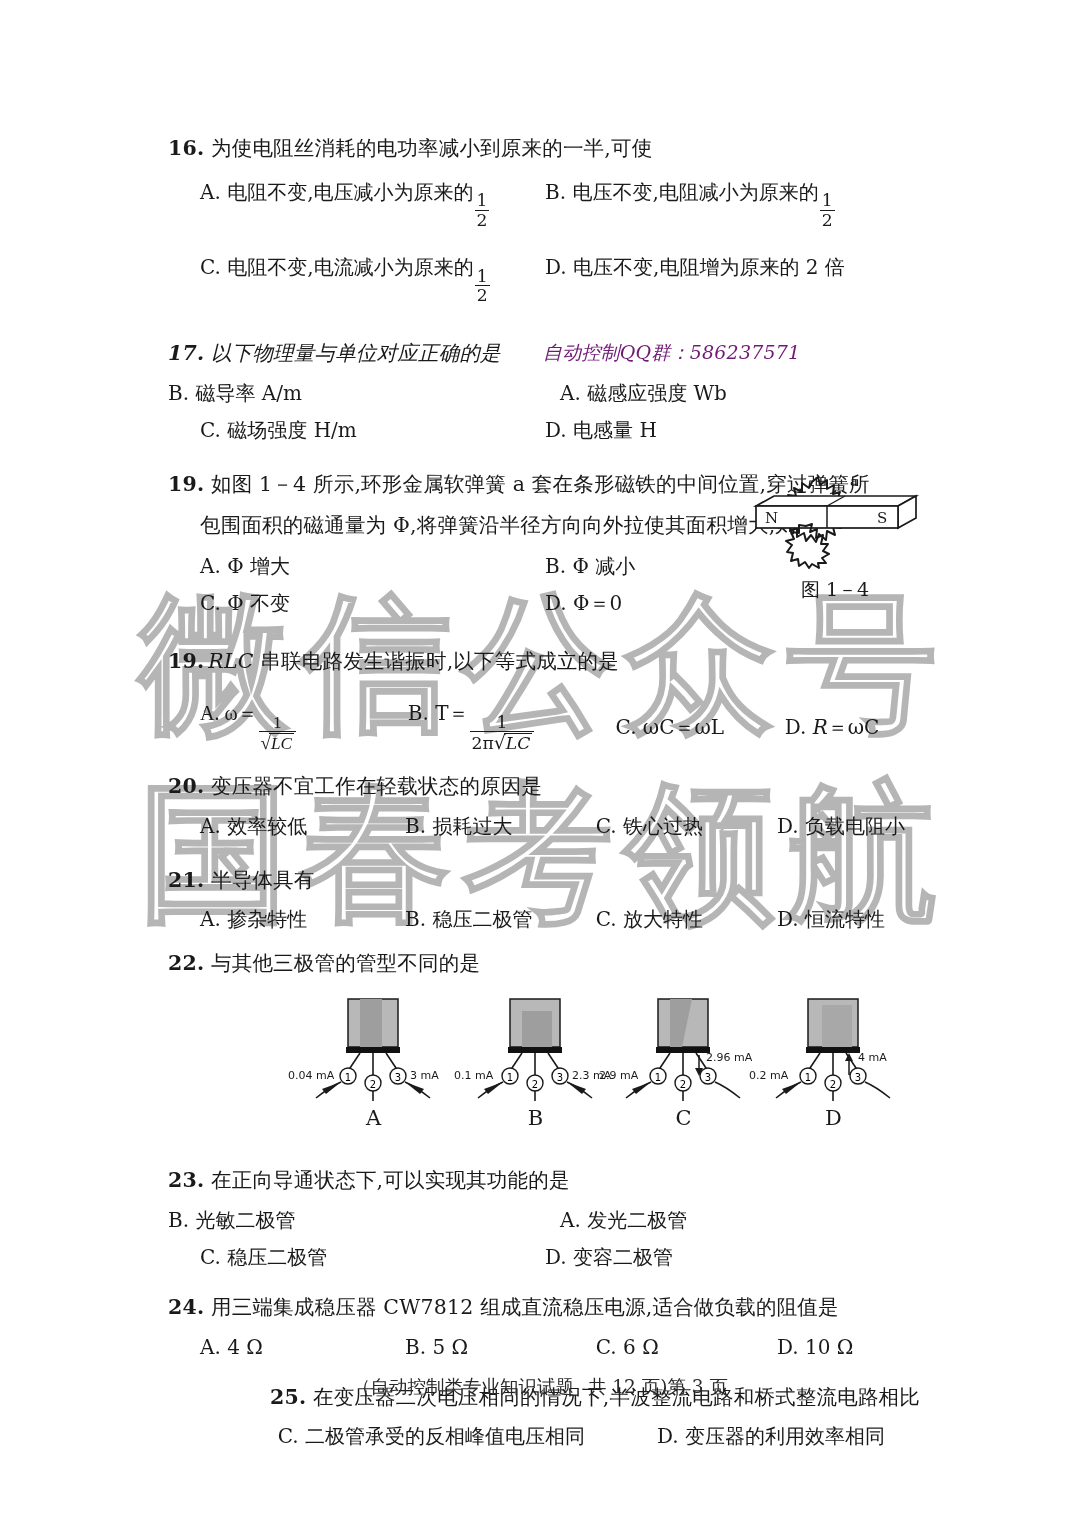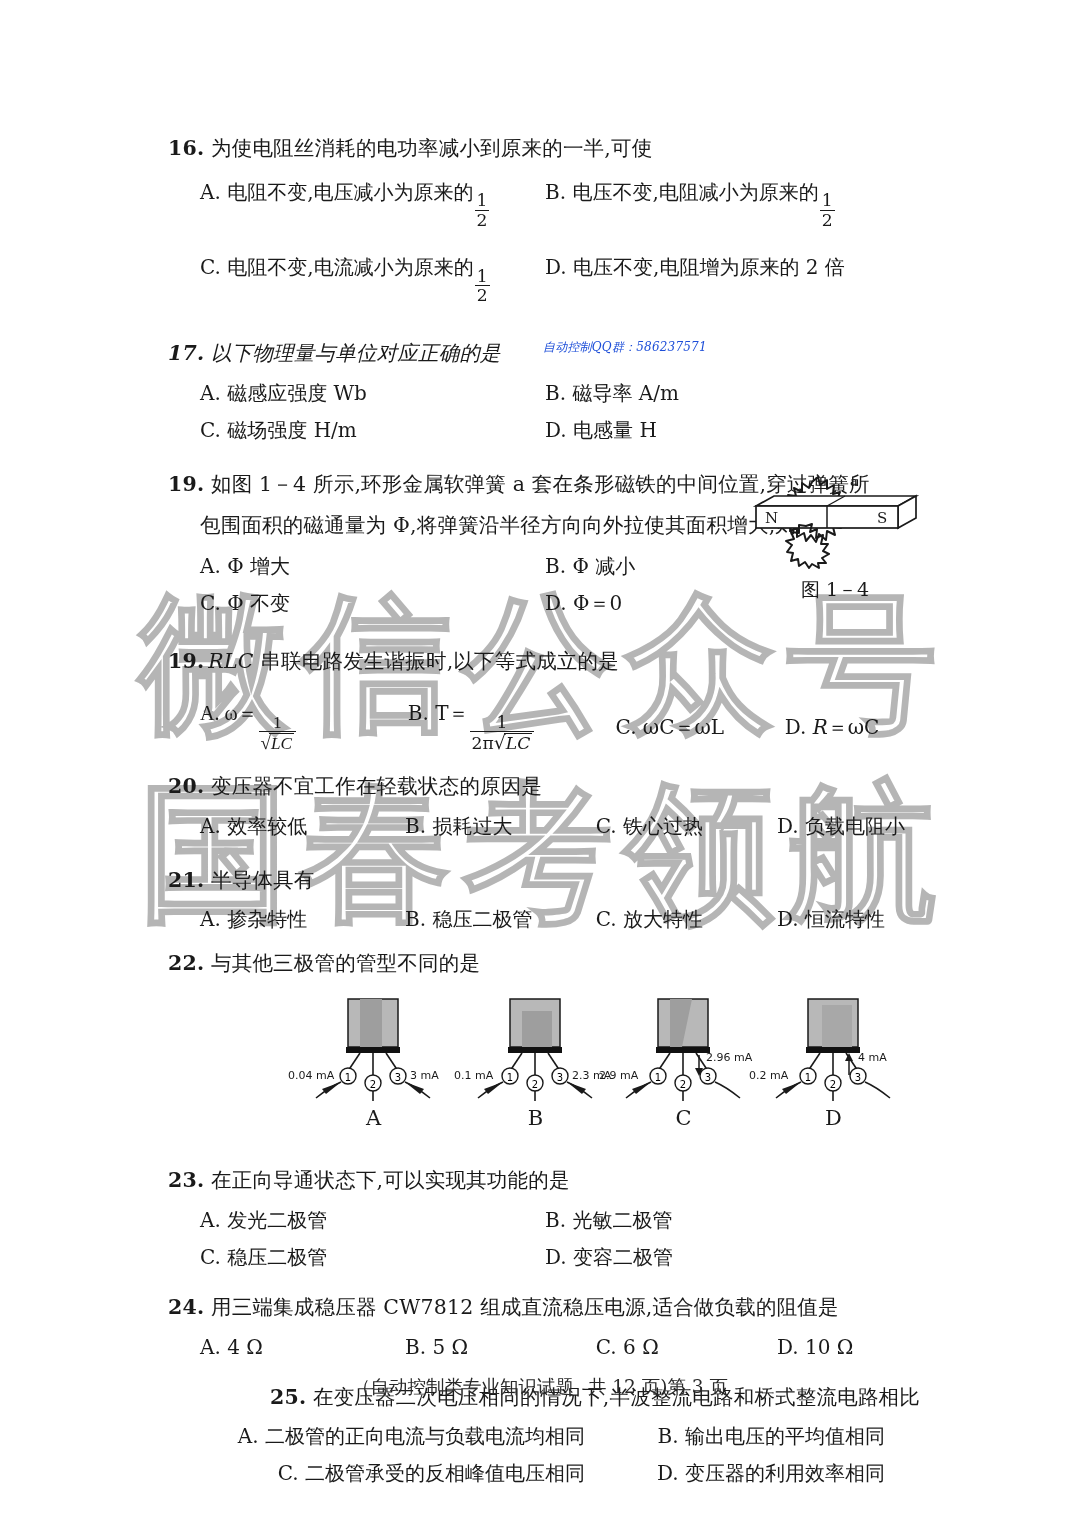--- a/index.html
+++ b/index.html
@@ -151,22 +151,22 @@
     font-size: 18.5px;
     color: #2a2a2a;
     z-index: 10;
   }
   .footer .sp { display: inline-block; width: 14px; }
 
   .qq-note {
     position: absolute;
     left: 375px;
     top: 0;
-    font-size: 12px;
-    color: #1d4ed8;
+    font-size: 19px;
+    color: #701a75;
     white-space: nowrap;
   }
 </style>
 </head>
 <body>
 
 <div class="watermark">
   <div class="wm-row wm-row-1">
     <span>微</span>
     <span>信</span>
@@ -218,22 +218,22 @@
   </div>
 
   <div class="q" style="margin-top:34px;">
     <div class="q-stem" style="position:relative;font-style:italic;">
       <span class="q-num">17.</span>
       <span>以下物理量与单位对应正确的是</span>
       <span class="qq-note">自动控制QQ群：586237571</span>
     </div>
     <div class="opts" style="margin-top:10px;">
       <div class="opt-row">
+        <div class="opt opt-b">B. 磁导率 A/m</div>
         <div class="opt opt-a">A. 磁感应强度 Wb</div>
-        <div class="opt opt-b">B. 磁导率 A/m</div>
       </div>
       <div class="opt-row">
         <div class="opt opt-a">C. 磁场强度 H/m</div>
         <div class="opt opt-b">D. 电感量 H</div>
       </div>
     </div>
   </div>
 
   <div class="q" style="margin-top:24px;">
     <div class="q-stem">
@@ -455,22 +455,22 @@
     </div>
   </div>
 
   <div class="q" style="margin-top:38px;">
     <div class="q-stem">
       <span class="q-num">23.</span>
       <span>在正向导通状态下,可以实现其功能的是</span>
     </div>
     <div class="opts" style="margin-top:10px;">
       <div class="opt-row">
+        <div class="opt opt-b">B. 光敏二极管</div>
         <div class="opt opt-a">A. 发光二极管</div>
-        <div class="opt opt-b">B. 光敏二极管</div>
       </div>
       <div class="opt-row">
         <div class="opt opt-a">C. 稳压二极管</div>
         <div class="opt opt-b">D. 变容二极管</div>
       </div>
     </div>
   </div>
 
   <div class="q" style="margin-top:20px;">
     <div class="q-stem">
@@ -487,24 +487,20 @@
     </div>
   </div>
 
   <div class="q" style="margin-top:20px;text-align:right;">
     <div class="q-stem">
       <span class="q-num">25.</span>
       <span>在变压器二次电压相同的情况下,半波整流电路和桥式整流电路相比</span>
     </div>
     <div class="opts" style="margin-top:10px;">
       <div class="opt-row">
-        <div class="opt" style="width:385px;padding-left:32px;">A. 二极管的正向电流与负载电流均相同</div>
-        <div class="opt" style="width:300px;">B. 输出电压的平均值相同</div>
-      </div>
-      <div class="opt-row">
         <div class="opt" style="width:385px;padding-left:32px;">C. 二极管承受的反相峰值电压相同</div>
         <div class="opt" style="width:300px;">D. 变压器的利用效率相同</div>
       </div>
     </div>
   </div>
 
 </div>
 
 <div class="footer">
   <span>（自动控制类专业知识试题</span><span class="sp"></span><span>共 12 页)第 3 页</span>

